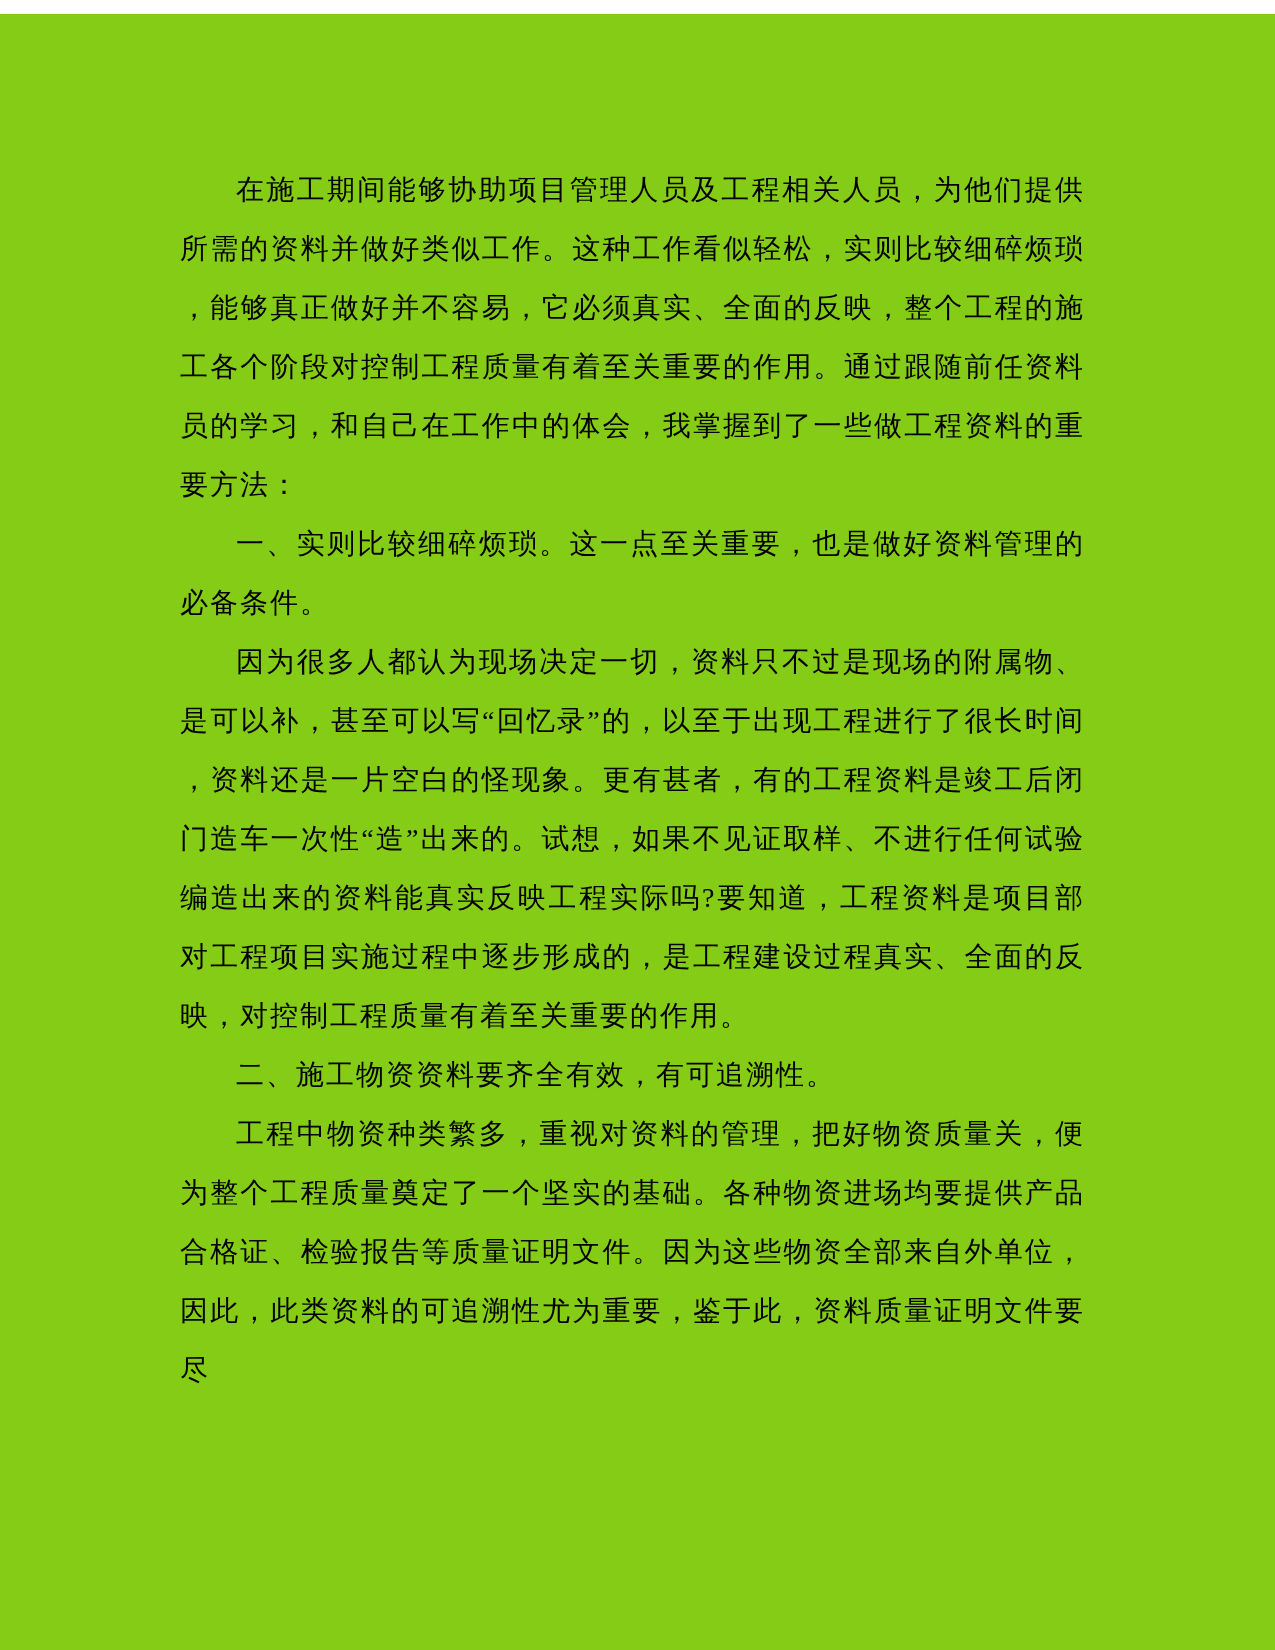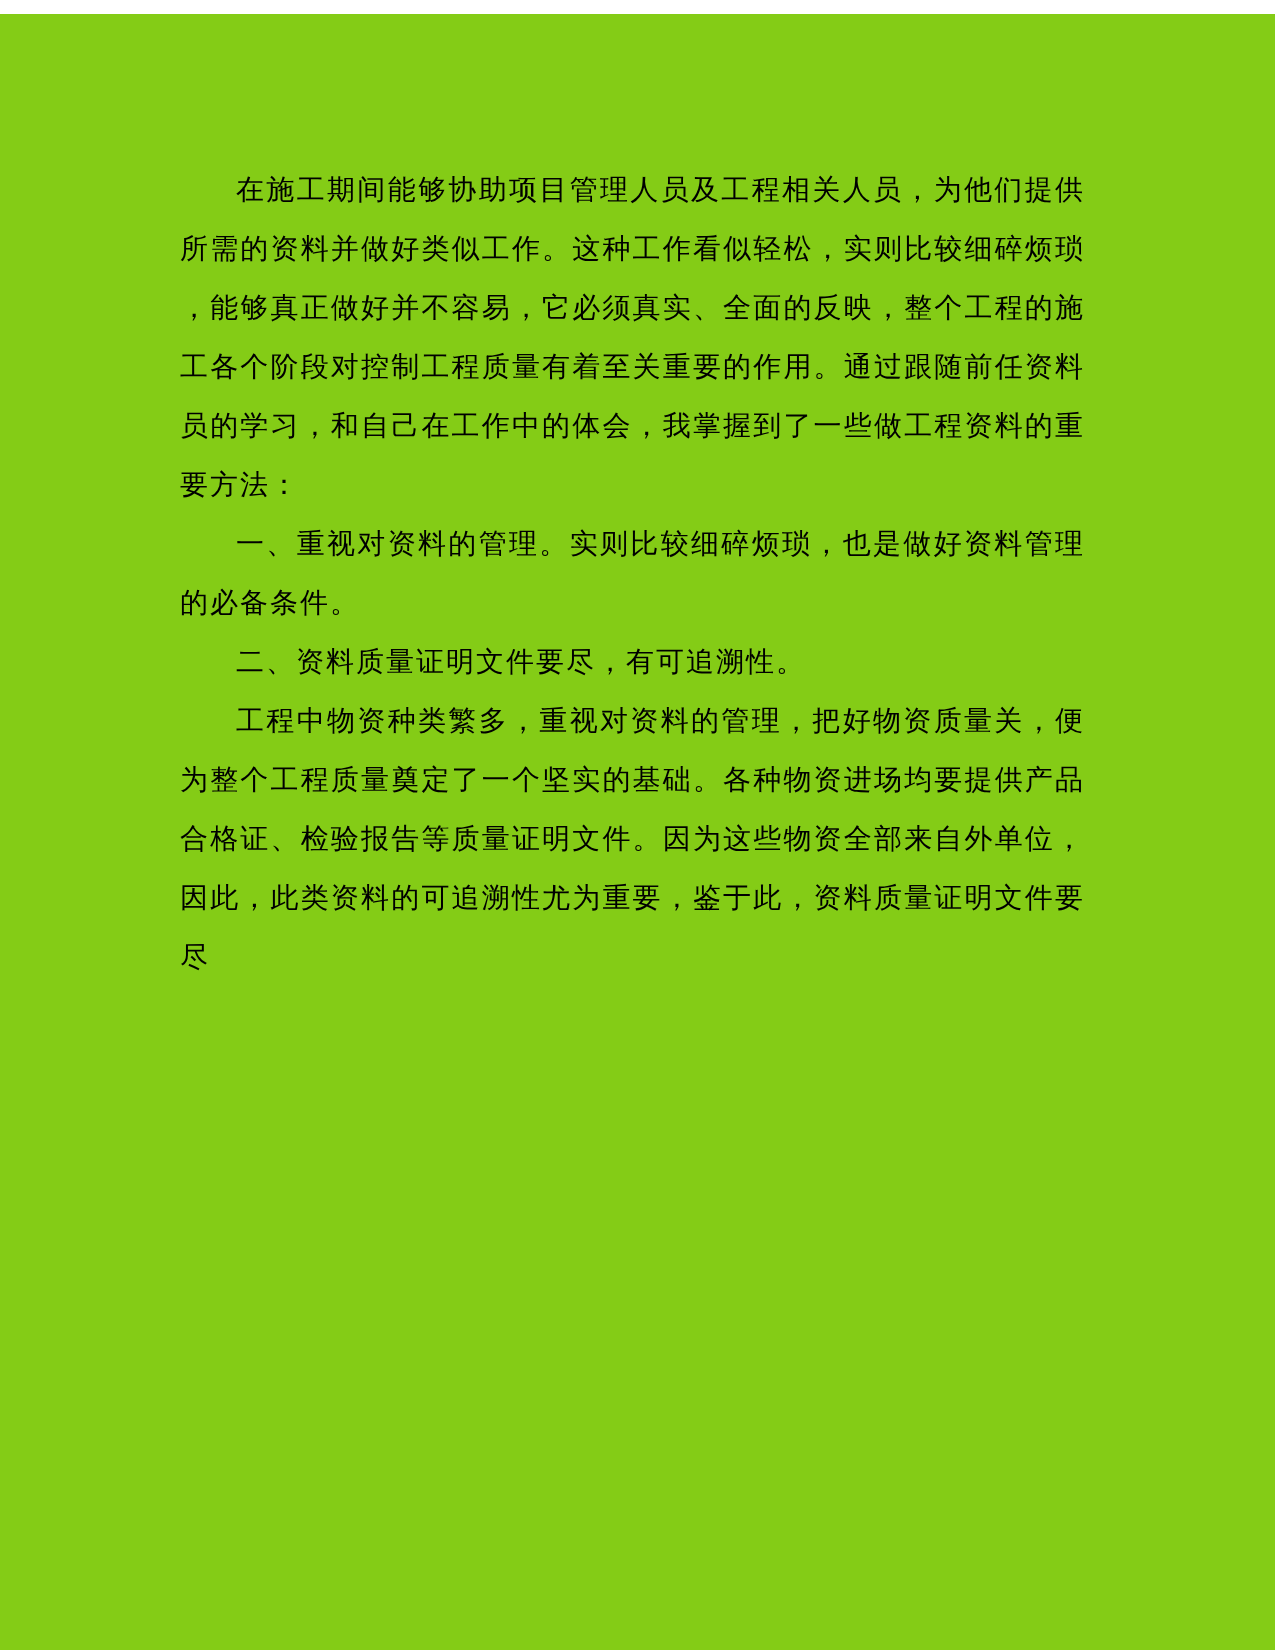--- a/index.html
+++ b/index.html
@@ -35,17 +35,18 @@
     word-break: break-all;
     font-weight: 400;
   }
 </style>
 </head>
 <body>
 
 <div class="page">
   <div class="content">
     <p>在施工期间能够协助项目管理人员及工程相关人员，为他们提供所需的资料并做好类似工作。这种工作看似轻松，实则比较细碎烦琐，能够真正做好并不容易，它必须真实、全面的反映，整个工程的施工各个阶段对控制工程质量有着至关重要的作用。通过跟随前任资料员的学习，和自己在工作中的体会，我掌握到了一些做工程资料的重要方法：</p>
-    <p>一、重视对资料的管理。实则比较细碎烦琐，也是做好资料管理的必备条件。</p>
-    <p>二、资料质量证明文件要尽，有可追溯性。</p>
+    <p>一、实则比较细碎烦琐。这一点至关重要，也是做好资料管理的必备条件。</p>
+    <p>因为很多人都认为现场决定一切，资料只不过是现场的附属物、是可以补，甚至可以写“回忆录”的，以至于出现工程进行了很长时间，资料还是一片空白的怪现象。更有甚者，有的工程资料是竣工后闭门造车一次性“造”出来的。试想，如果不见证取样、不进行任何试验编造出来的资料能真实反映工程实际吗?要知道，工程资料是项目部对工程项目实施过程中逐步形成的，是工程建设过程真实、全面的反映，对控制工程质量有着至关重要的作用。</p>
+    <p>二、施工物资资料要齐全有效，有可追溯性。</p>
     <p>工程中物资种类繁多，重视对资料的管理，把好物资质量关，便为整个工程质量奠定了一个坚实的基础。各种物资进场均要提供产品合格证、检验报告等质量证明文件。因为这些物资全部来自外单位，因此，此类资料的可追溯性尤为重要，鉴于此，资料质量证明文件要尽</p>
   </div>
 </div>
 
 </body></html>

